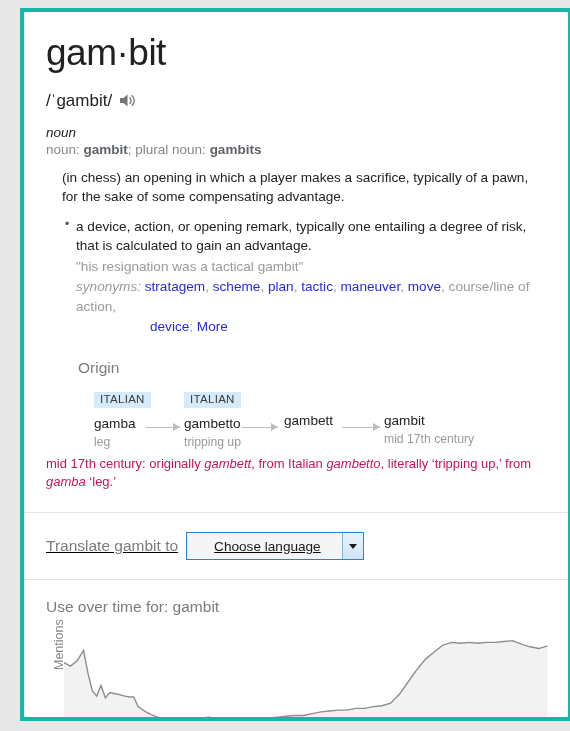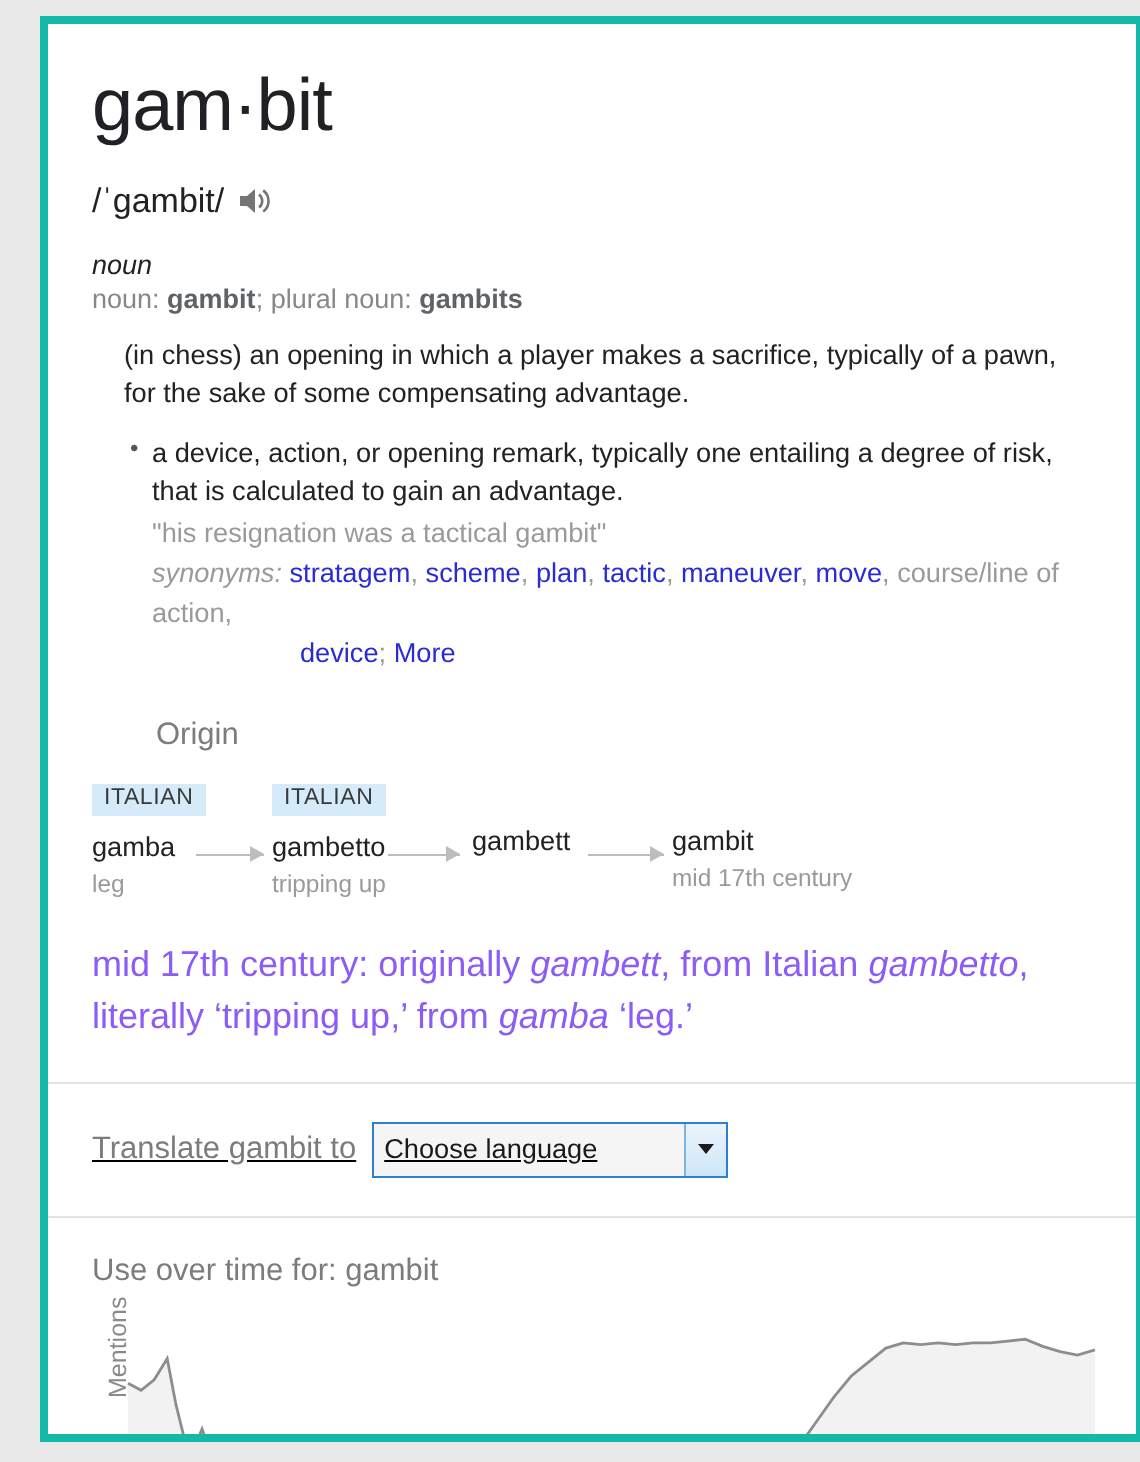--- a/index.html
+++ b/index.html
@@ -133,20 +133,21 @@
   .origin-title {
     font-size: 15.5px;
     color: #7c7c7c;
     margin-top: 22px;
     margin-left: 32px;
   }
   .etym {
     margin-top: 12px;
     position: relative;
     height: 66px;
+    margin-left: 48px;
   }
   .etym-node {
     position: absolute;
     text-align: left;
   }
   .badge {
     display: inline-block;
     background: #d6ebfa;
     color: #3a3a3a;
     font-size: 11.5px;
@@ -183,24 +184,23 @@
   .arrow .head {
     position: absolute;
     right: 0;
     top: 0;
     width: 0; height: 0;
     border-top: 4px solid transparent;
     border-bottom: 4px solid transparent;
     border-left: 7px solid #bdbdbd;
   }
   .origin-text {
-    font-size: 18px;
-    color: #8b5cf6;
+    font-size: 13px;
+    color: #be185d;
     line-height: 1.45;
-    margin-top: 14px;
     padding-bottom: 20px;
   }
   .origin-text i { font-style: italic; }
 
   
   .translate-row {
     display: flex;
     align-items: center;
     height: 66px;
     gap: 0;
@@ -213,20 +213,21 @@
   }
   .select-box {
     display: flex;
     align-items: stretch;
     border: 1px solid #2b7fd4;
     background: #f5f5f5;
     height: 28px;
     width: 178px;
     box-sizing: border-box;
     cursor: pointer;
+    padding-left: 22px;
   }
   .select-value {
     flex: 1;
     font-size: 13.6px;
     color: #1a1a1a;
     display: flex;
     align-items: center;
     padding-left: 5px;
   }
   .select-arrow {

